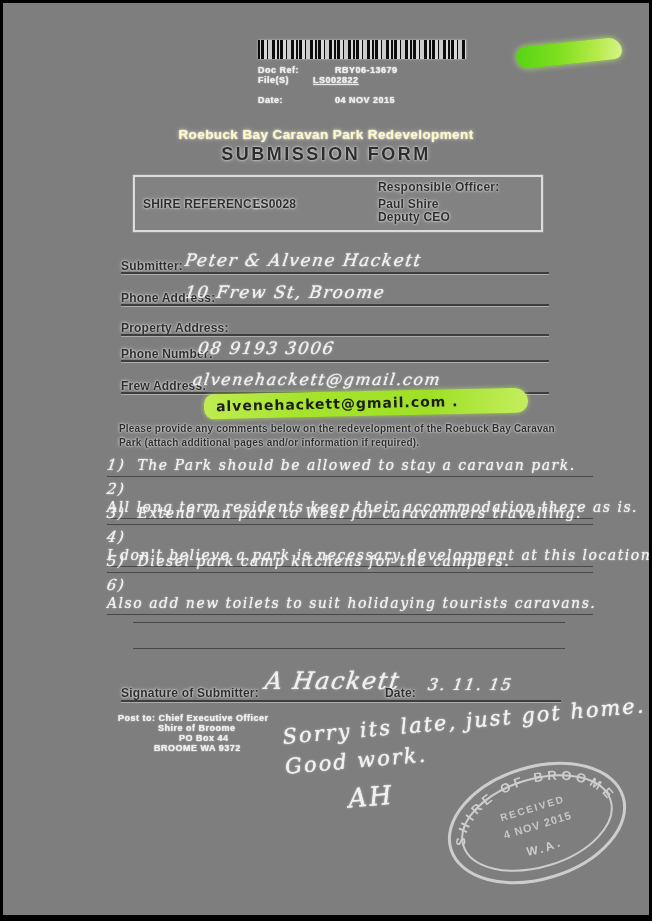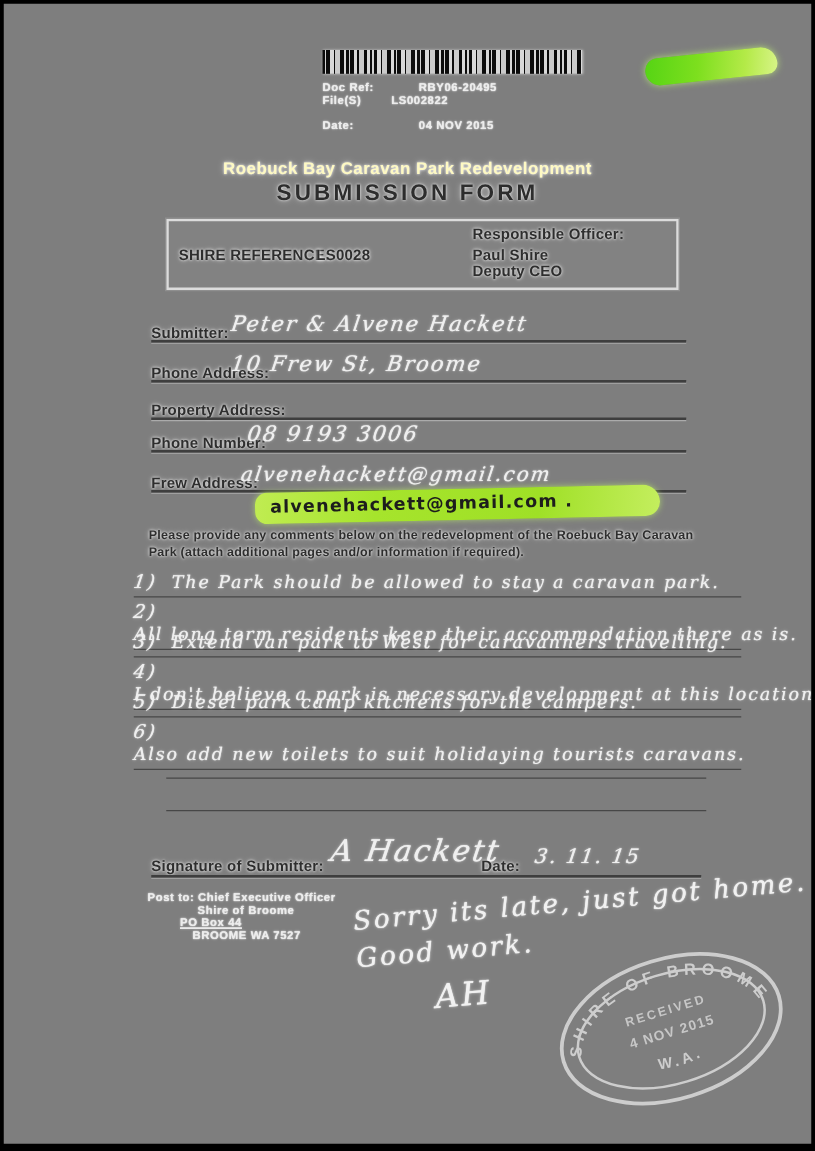--- a/index.html
+++ b/index.html
@@ -76,23 +76,23 @@
 </head>
 <body>
 
 <div id="page">
 
   <div class="abs barcode" style="left:255px;top:37px;width:208px;height:19px;"></div>
 
   <div class="abs swoosh" style="left:513px;top:39px;width:106px;height:22px;"></div>
 
   <div class="abs whitetxt" style="left:255px;top:62px;">Doc Ref:</div>
-  <div class="abs whitetxt" style="left:332px;top:62px;">RBY06-20495</div>
+  <div class="abs whitetxt" style="left:332px;top:62px;">RBY06-13679</div>
   <div class="abs whitetxt" style="left:255px;top:72px;">File(S)</div>
-  <div class="abs whitetxt" style="left:310px;top:72px;">LS002822</div>
+  <div class="abs whitetxt" style="left:310px;top:72px;text-decoration:underline;">LS002822</div>
   <div class="abs whitetxt" style="left:255px;top:92px;">Date:</div>
   <div class="abs whitetxt" style="left:332px;top:92px;">04 NOV 2015</div>
 
   <div class="abs title1" style="left:0;top:124px;">Roebuck Bay Caravan Park Redevelopment</div>
   <div class="abs title2" style="left:0;top:141px;">SUBMISSION FORM</div>
 
   <div class="abs refbox" style="left:130px;top:172px;width:406px;height:53px;">
     <span class="abs label" style="left:8px;top:20px;">SHIRE REFERENCE:</span>
     <span class="abs label" style="left:118px;top:20px;">LS0028</span>
     <span class="abs label" style="left:243px;top:3px;">Responsible Officer:</span>
@@ -162,22 +162,22 @@
 
   <div class="abs label" style="left:118px;top:683px;">Signature of Submitter:</div>
   <div class="abs hand" style="left:262px;top:664px;font-size:24px;">A Hackett</div>
   <div class="abs label" style="left:382px;top:683px;">Date:</div>
   <div class="abs hand" style="left:425px;top:672px;font-size:16px;">3. 11. 15</div>
   <div class="abs fieldline" style="left:118px;top:697px;width:440px;"></div>
 
   <div class="abs" style="left:115px;top:710px;width:180px;">
     <div class="whitetxt">Post to: Chief Executive Officer</div>
     <div class="whitetxt" style="margin-left:40px;">Shire of Broome</div>
-    <div class="whitetxt" style="margin-left:26px;text-decoration:underline;">PO Box 44</div>
-    <div class="whitetxt" style="margin-left:36px;">BROOME WA 7527</div>
+    <div class="whitetxt" style="margin-left:61px;">PO Box 44</div>
+    <div class="whitetxt" style="margin-left:36px;">BROOME WA 9372</div>
   </div>
 
   <div class="abs" style="left:282px;top:706px;transform:rotate(-5deg);">
     <div class="notetxt" style="font-size:21px;">Sorry its late, just got home.</div>
     <div class="notetxt" style="font-size:21px;margin-top:6px;">Good work.</div>
     <div class="notetxt" style="font-size:26px;margin:10px 0 0 60px;">AH</div>
   </div>
 
   <svg class="abs" style="left:438px;top:756px;transform:rotate(-17deg);opacity:.9;" width="192" height="128" viewBox="0 0 192 128">
     <defs>

